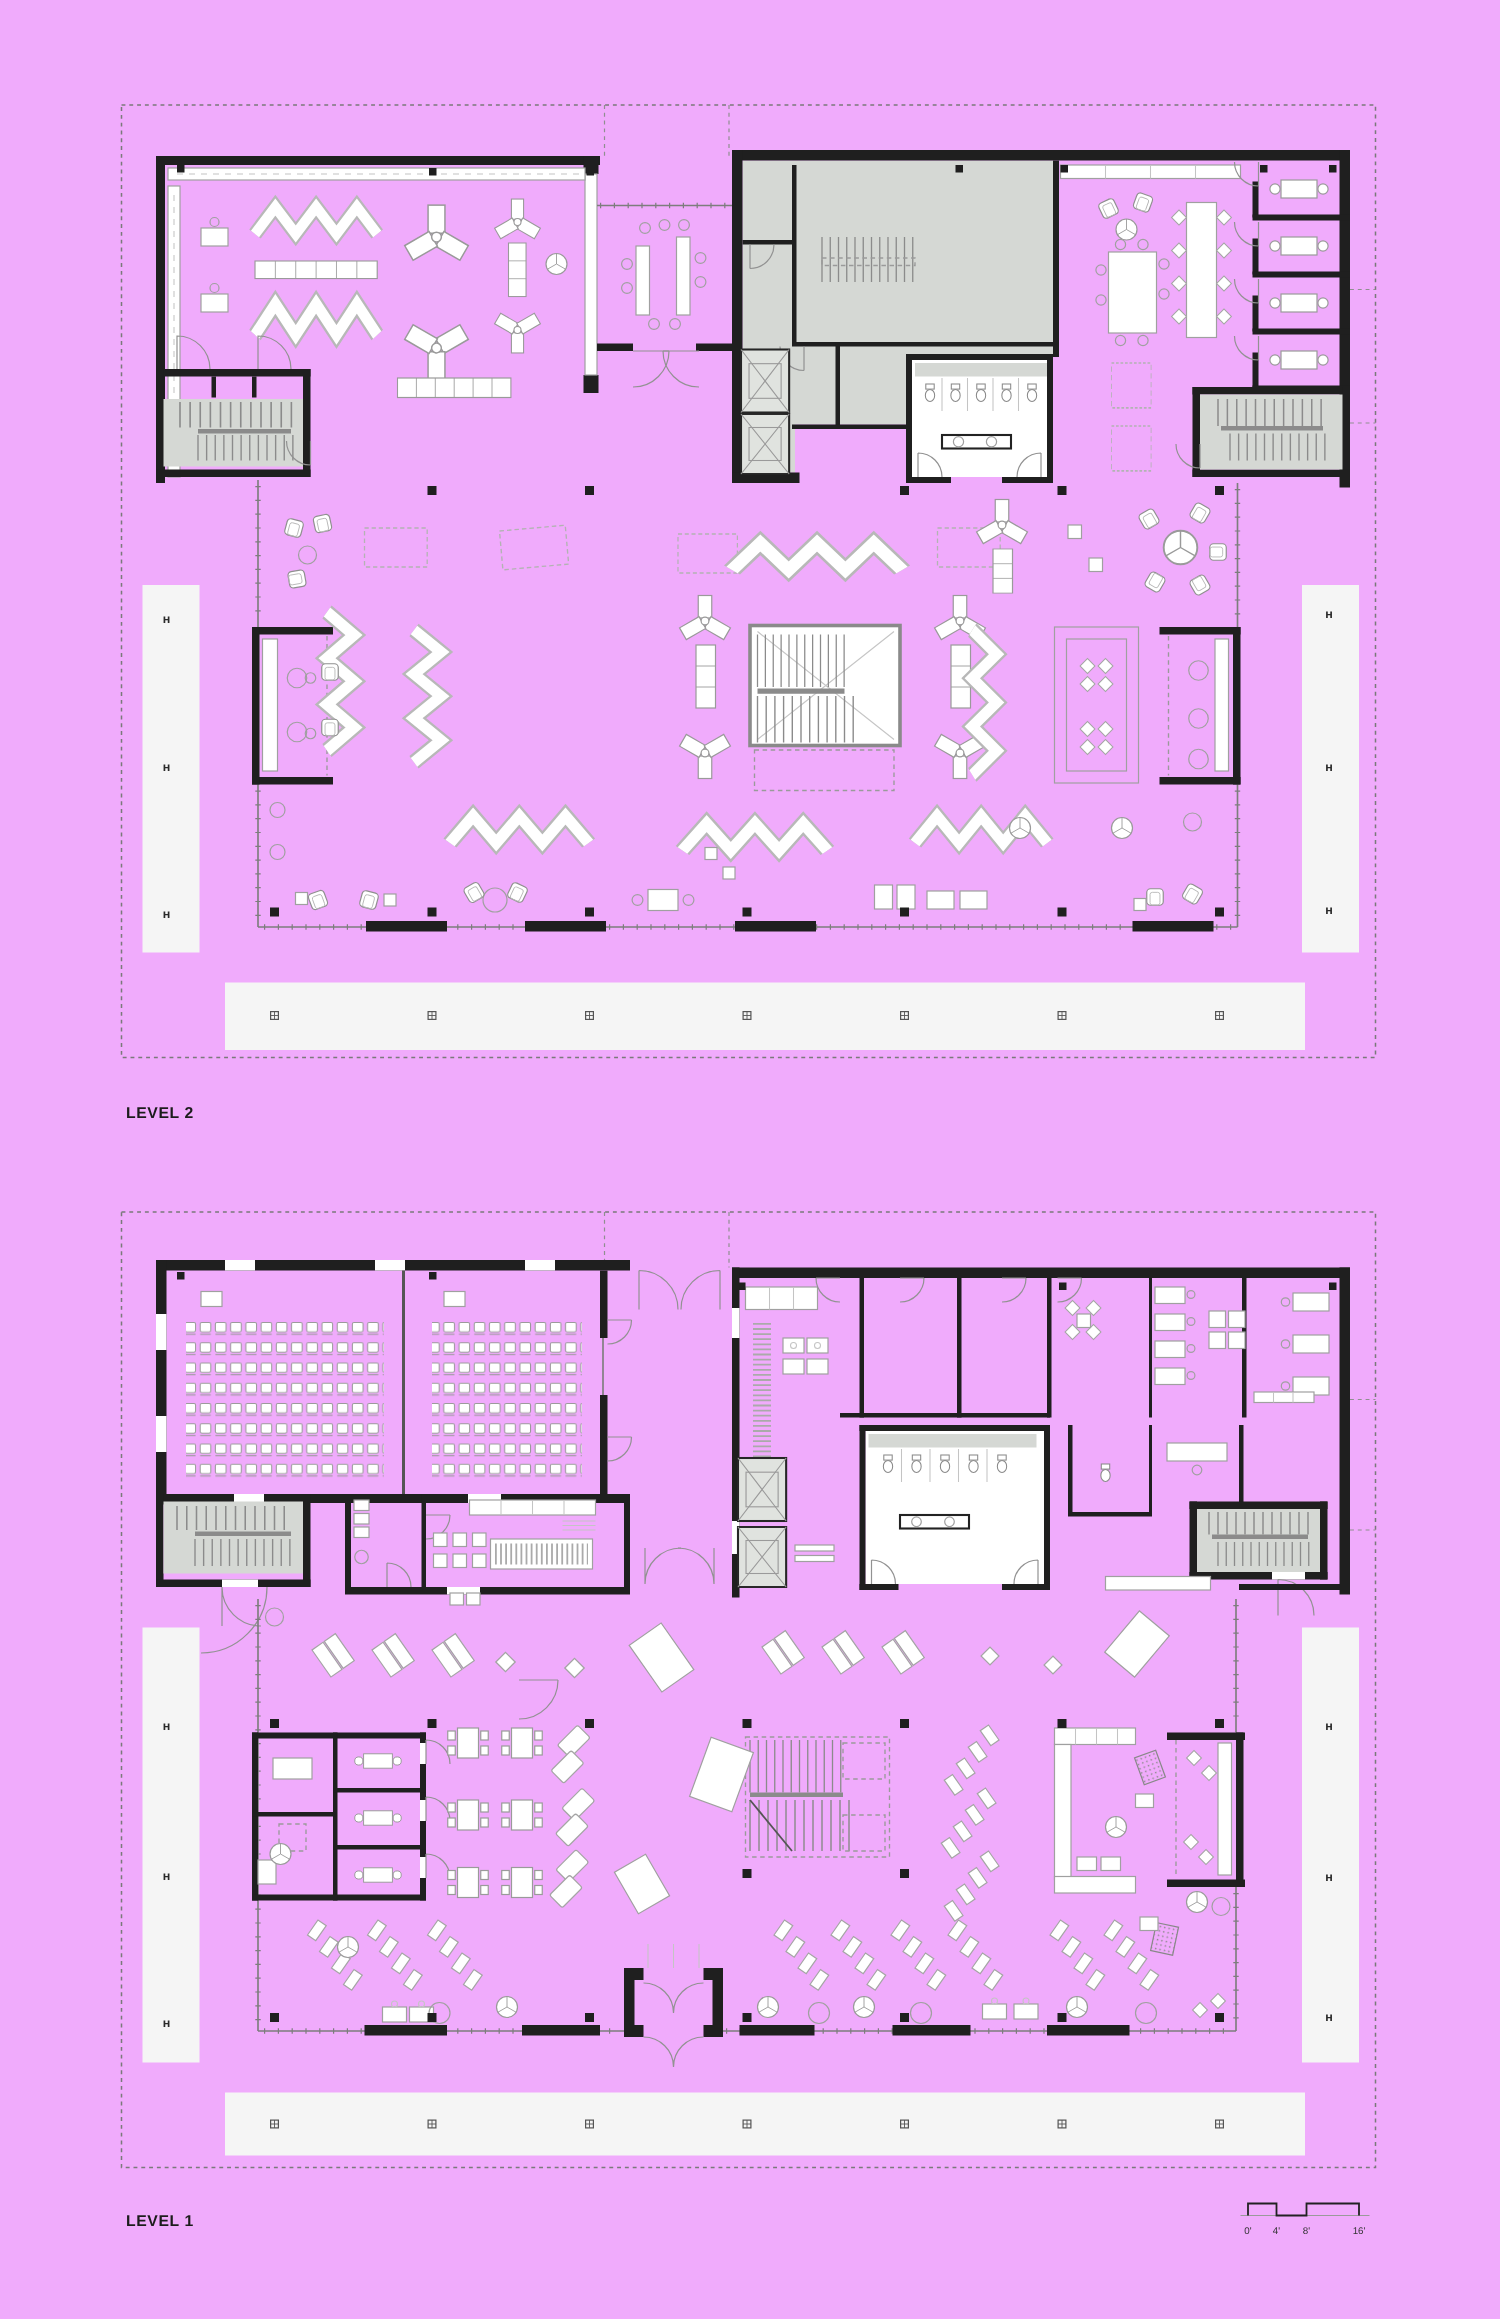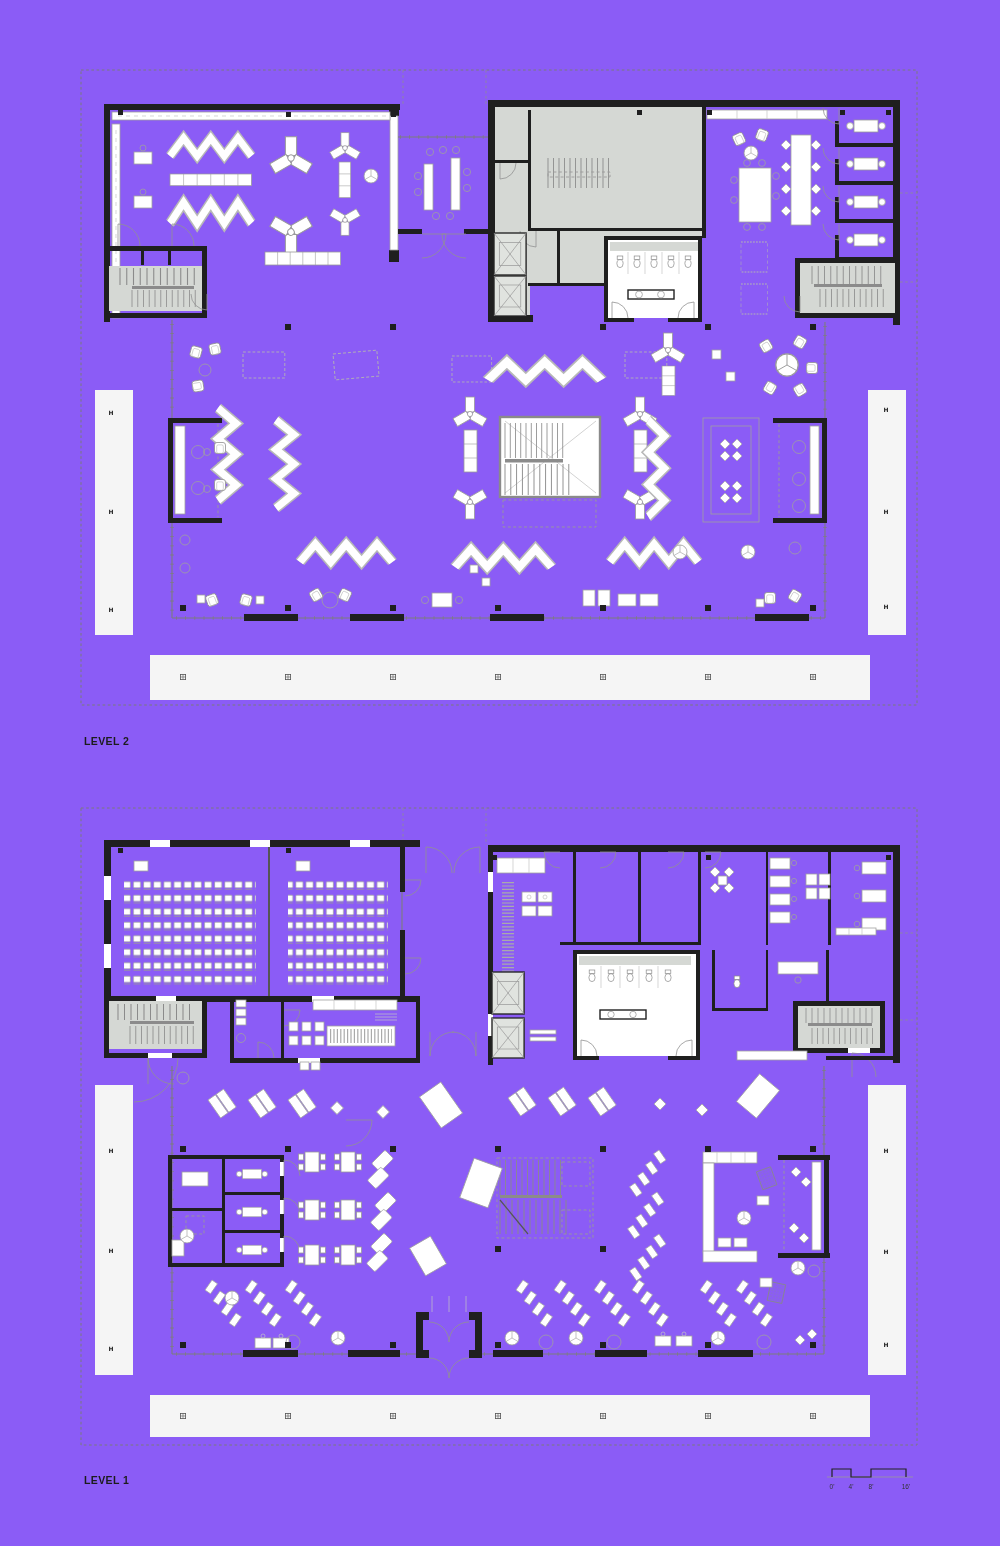--- a/index.html
+++ b/index.html
@@ -1,16 +1,16 @@
 <!DOCTYPE html>
 <html style="--wall: #1f1f1f; --grayRoom: #d5d8d4; --elevator: #e0e3df; --lineMid: #a0a0a0; --lineLight: #c4c4c4; --glass: #7d7d7d; --door: #929292; --band: #f5f5f5; --dashBorder: #7a7a7a; --text: #1c1c1c;"><head>
 <meta charset="utf-8">
 <style>
   html,body{margin:0;padding:0;background:#fff;}
-  .page{position:relative;width:1000px;height:1546px;background:#8b5cf6;overflow:hidden;
+  .page{position:relative;width:1000px;height:1546px;background:#f0abfc;overflow:hidden;
         font-family:"Liberation Sans",sans-serif;}
   svg{display:block}
   .w{fill:var(--wall,#1f1f1f)}
   .gray{fill:var(--grayRoom,#d5d8d4)}
   .f{fill:#fff;stroke:var(--lineMid,#a0a0a0);stroke-width:.8}
   .fn{fill:none;stroke:var(--lineMid,#a0a0a0);stroke-width:.8}
   .fl{fill:none;stroke:var(--lineLight,#bdbdbd);stroke-width:.7}
   .glass{stroke:var(--glass,#7d7d7d);stroke-width:1.1;fill:none}
   .gtick{stroke:var(--glass,#7d7d7d);stroke-width:3.6;fill:none;stroke-dasharray:.8 8.4}
   .door{stroke:var(--door,#929292);stroke-width:.8;fill:none}

